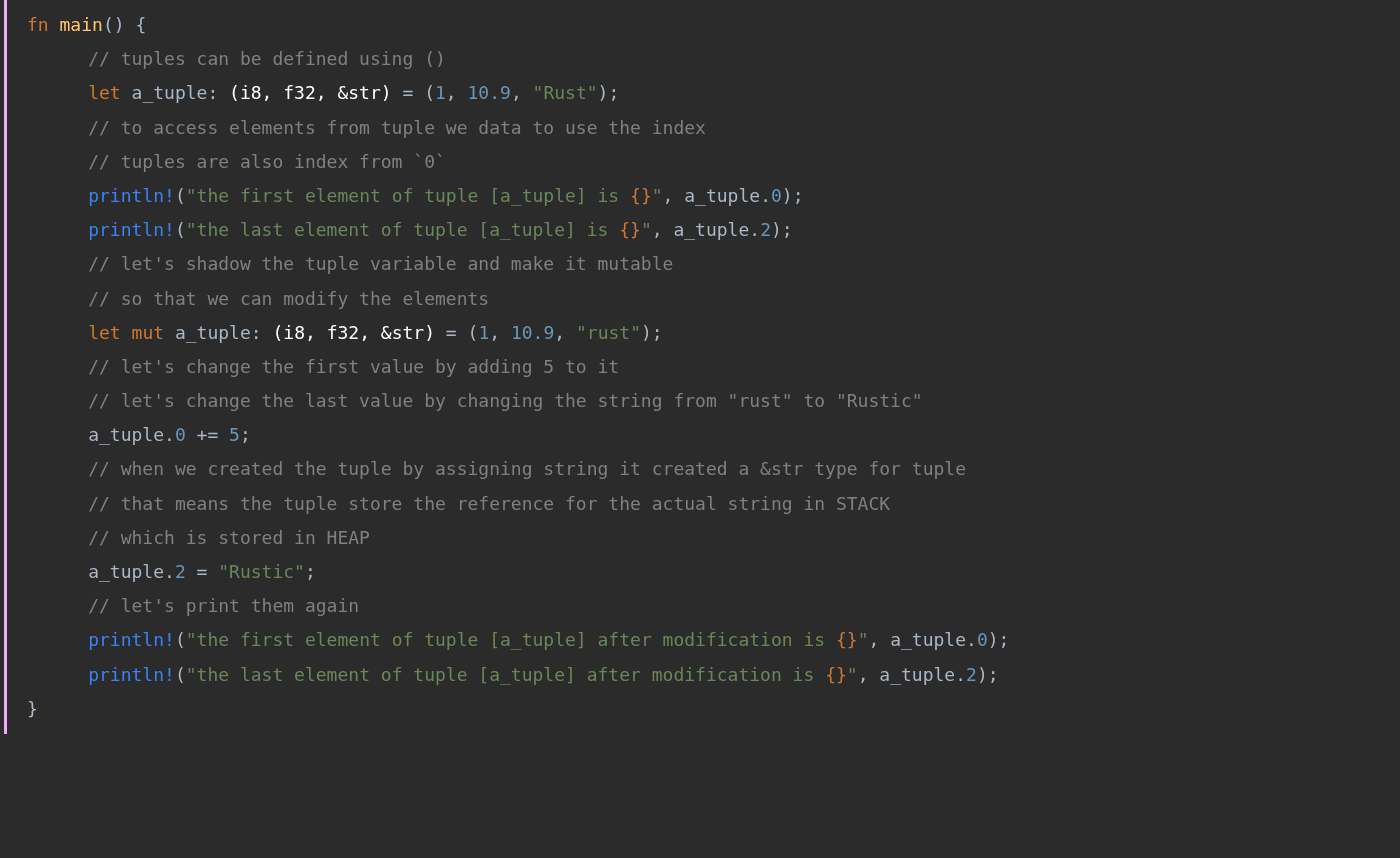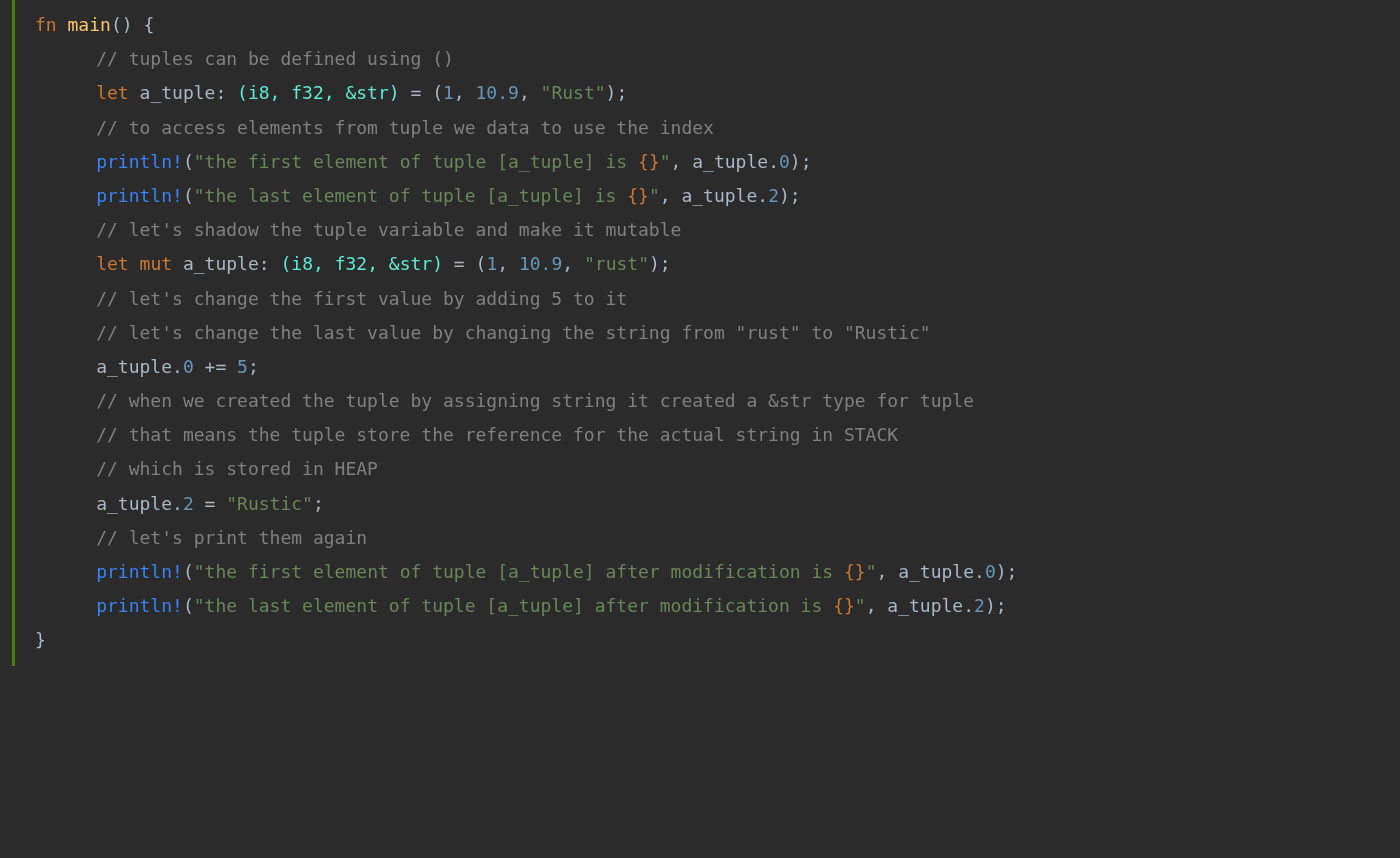--- a/index.html
+++ b/index.html
@@ -6,31 +6,31 @@
     margin: 0;
     padding: 0;
     background: #2b2b2b;
     font-family: "Menlo", "Consolas", "DejaVu Sans Mono", monospace;
     font-size: 18px;
     line-height: 1.9;
     color: #a9b7c6;
   }
   .editor {
     padding: 8px 0 8px 20px;
-    border-left: 3px solid #4d7c0f;
-    margin-left: 12px;
+    border-left: 3px solid #f0abfc;
+    margin-left: 4px;
   }
   .line {
     white-space: pre;
   }
   .indent1 { padding-left: 3.4em; }
   .kw     { color: #cc7832; }              
   .fnname { color: #ffc66d; }              
   .macro  { color: #3b82f6; }              
-  .type   { color: #5eead4; }              
+  .type   { color: #ffffff; }              
   .str    { color: #6a8759; }              
   .strpl  { color: #cc7832; }              
   .num    { color: #6897bb; }              
   .cmt    { color: #808080; }              
   .punct  { color: #a9b7c6; }
   .under  { text-decoration-color: #a9b7c6; }
 </style>
 </head>
 <body>
 
@@ -38,27 +38,29 @@
 
 <div class="line"><span class="kw">fn</span> <span class="fnname">main</span><span class="punct">() {</span></div>
 
 <div class="line indent1"><span class="cmt">// tuples can be defined using ()</span></div>
 
 
 <div class="line indent1"><span class="kw">let</span><span class="punct"> a_tuple: </span><span class="type">(i8, f32, &amp;str)</span><span class="punct"> = (</span><span class="num">1</span><span class="punct">, </span><span class="num">10.9</span><span class="punct">, </span><span class="str">"Rust"</span><span class="punct">);</span></div>
 
 <div class="line indent1"><span class="cmt">// to access elements from tuple we data to use the index</span></div>
 
+<div class="line indent1"><span class="cmt">// tuples are also index from `0`</span></div>
 
 <div class="line indent1"><span class="macro">println!</span><span class="punct">(</span><span class="str">"the first element of tuple [a_tuple] is </span><span class="strpl">{}</span><span class="str">"</span><span class="punct">, a_tuple.</span><span class="num">0</span><span class="punct">);</span></div>
 
 <div class="line indent1"><span class="macro">println!</span><span class="punct">(</span><span class="str">"the last element of tuple [a_tuple] is </span><span class="strpl">{}</span><span class="str">"</span><span class="punct">, a_tuple.</span><span class="num">2</span><span class="punct">);</span></div>
 
 <div class="line indent1"><span class="cmt">// let's shadow the tuple variable and make it mutable</span></div>
 
+<div class="line indent1"><span class="cmt">// so that we can modify the elements</span></div>
 
 <div class="line indent1"><span class="kw">let</span><span class="kw"> mut</span> <span class="punct under">a_tuple</span><span class="punct">: </span><span class="type">(i8, f32, &amp;str)</span><span class="punct"> = (</span><span class="num">1</span><span class="punct">, </span><span class="num">10.9</span><span class="punct">, </span><span class="str">"rust"</span><span class="punct">);</span></div>
 
 <div class="line indent1"><span class="cmt">// let's change the first value by adding 5 to it</span></div>
 
 <div class="line indent1"><span class="cmt">// let's change the last value by changing the string from "rust" to "Rustic"</span></div>
 
 <div class="line indent1"><span class="punct under">a_tuple</span><span class="punct">.</span><span class="num">0</span><span class="punct"> += </span><span class="num">5</span><span class="punct">;</span></div>
 
 <div class="line indent1"><span class="cmt">// when we created the tuple by assigning string it created a &amp;str type for tuple</span></div>

